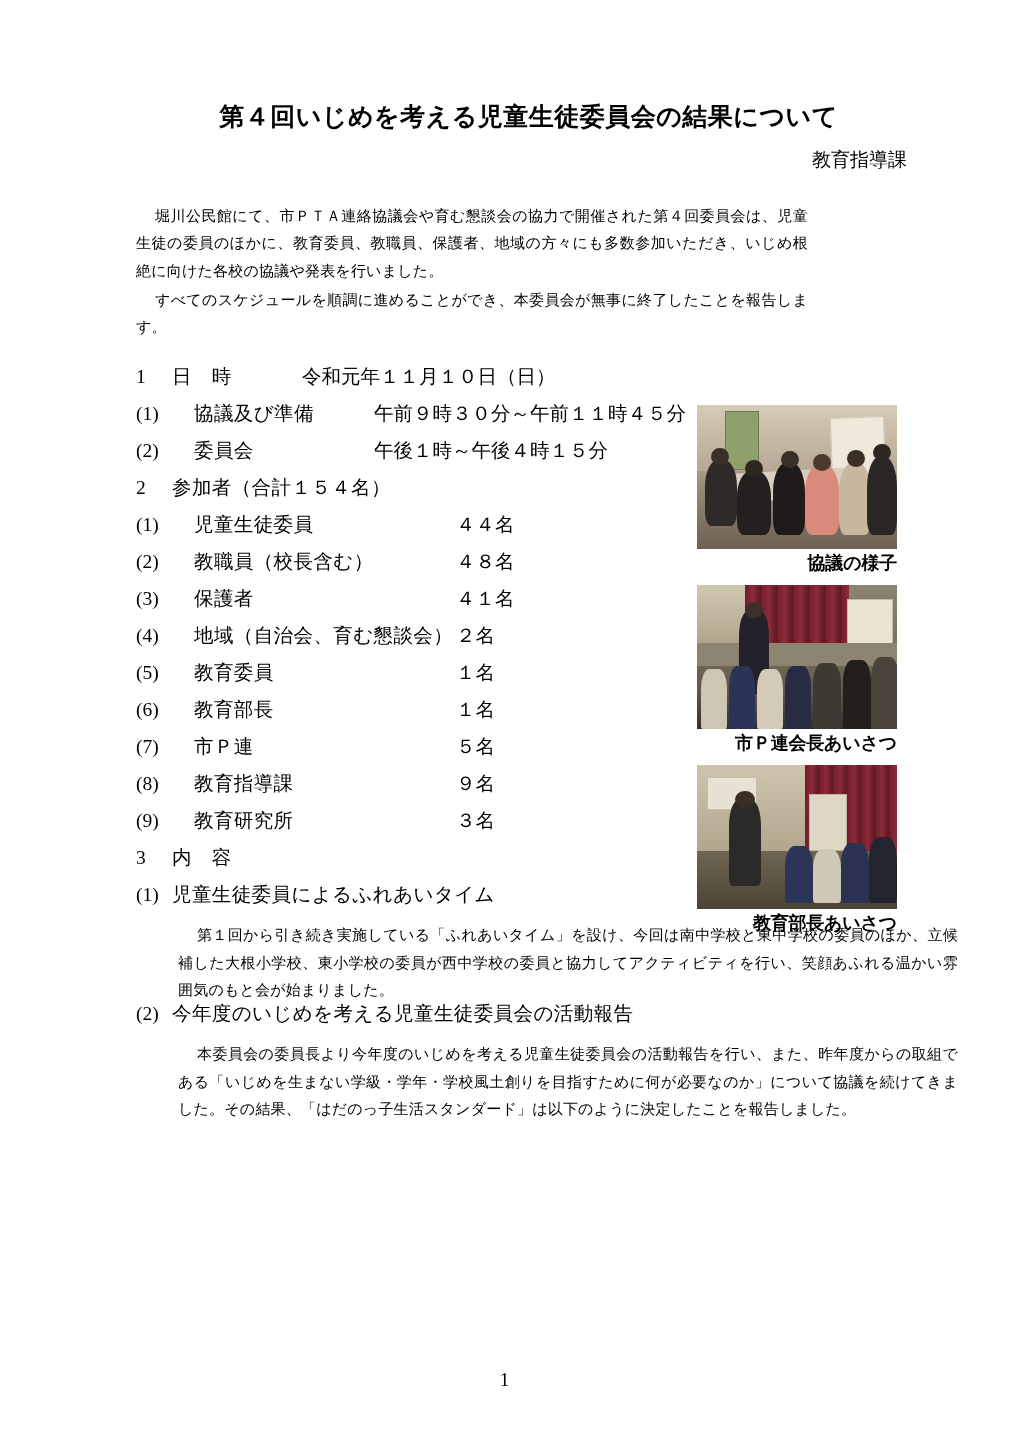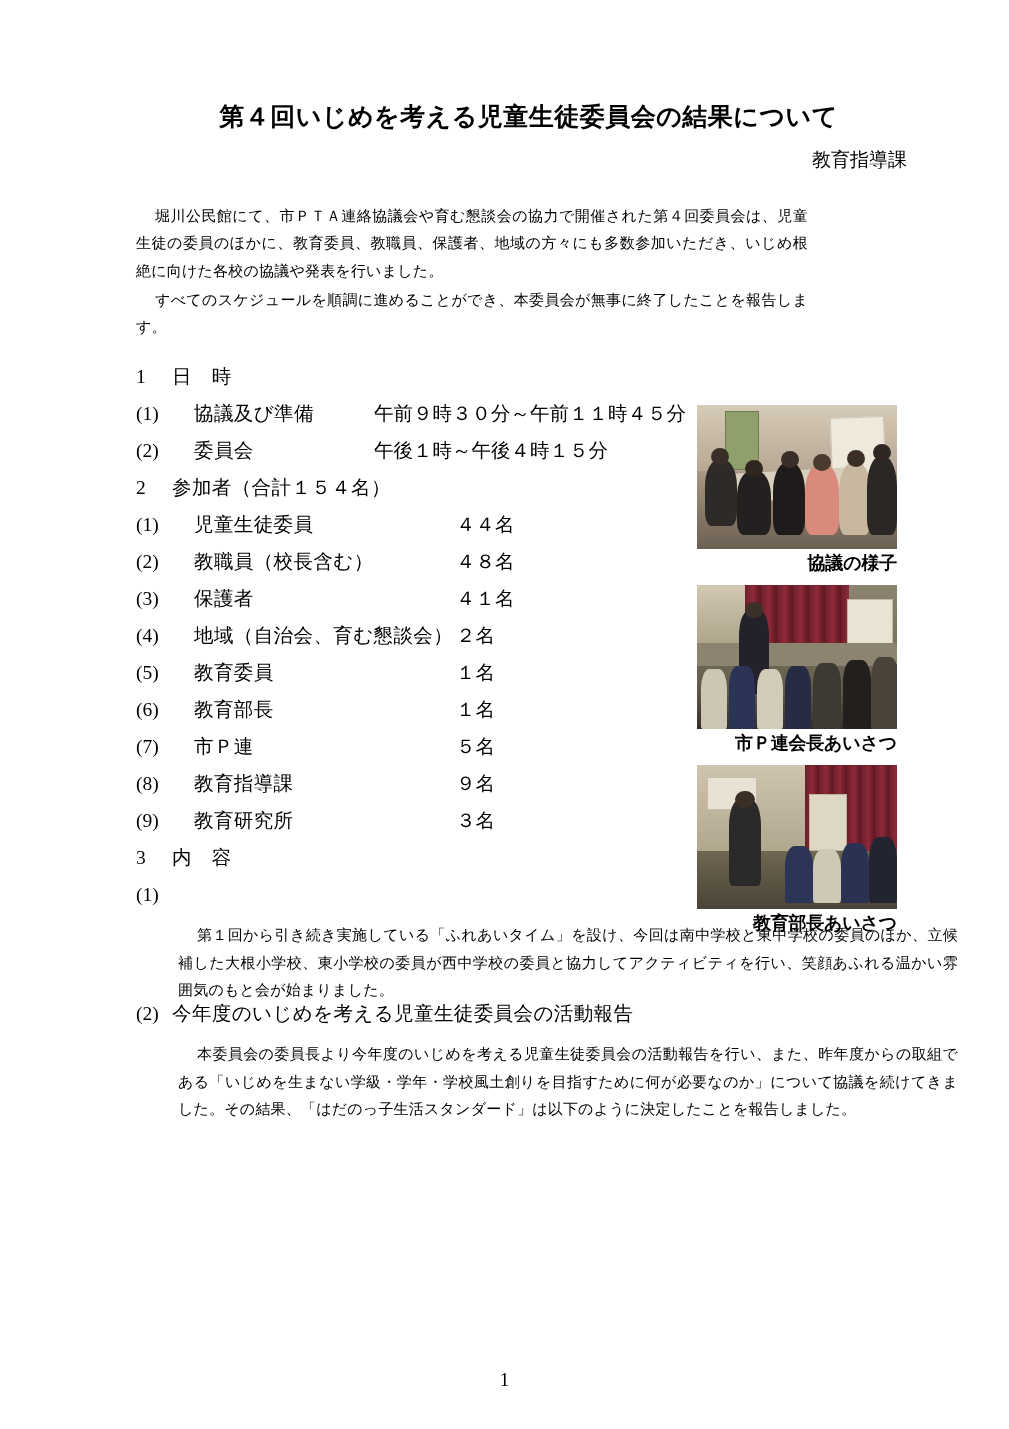--- a/index.html
+++ b/index.html
@@ -263,20 +263,21 @@
 
     <div class="body-col">
       <p class="para">堀川公民館にて、市ＰＴＡ連絡協議会や育む懇談会の協力で開催された第４回委員会は、児童生徒の委員のほかに、教育委員、教職員、保護者、地域の方々にも多数参加いただき、いじめ根絶に向けた各校の協議や発表を行いました。</p>
       <p class="para">すべてのスケジュールを順調に進めることができ、本委員会が無事に終了したことを報告します。</p>
     </div>
 
     <div class="list-block">
       <div class="row sched">
         <span class="num">1</span>
         <span class="label" style="width:130px">日　時</span>
+        <span class="value">令和元年１１月１０日（日）</span>
       </div>
       <div class="row sched">
         <span class="num wide">(1)</span>
         <span class="label">協議及び準備</span>
         <span class="value">午前９時３０分～午前１１時４５分</span>
       </div>
       <div class="row sched">
         <span class="num wide">(2)</span>
         <span class="label">委員会</span>
         <span class="value">午後１時～午後４時１５分</span>
@@ -333,20 +334,21 @@
         <span class="value">３名</span>
       </div>
 
       <div class="row">
         <span class="num">3</span>
         <span class="label">内　容</span>
       </div>
 
       <div class="heading-row">
         <span class="num wide">(1)</span>
+        <span class="label">児童生徒委員によるふれあいタイム</span>
       </div>
       <p class="sub-para wide">第１回から引き続き実施している「ふれあいタイム」を設け、今回は南中学校と東中学校の委員のほか、立候補した大根小学校、東小学校の委員が西中学校の委員と協力してアクティビティを行い、笑顔あふれる温かい雰囲気のもと会が始まりました。</p>
 
       <div class="heading-row">
         <span class="num wide">(2)</span>
         <span class="label">今年度のいじめを考える児童生徒委員会の活動報告</span>
       </div>
       <p class="sub-para wide">本委員会の委員長より今年度のいじめを考える児童生徒委員会の活動報告を行い、また、昨年度からの取組である「いじめを生まない学級・学年・学校風土創りを目指すために何が必要なのか」について協議を続けてきました。その結果、「はだのっ子生活スタンダード」は以下のように決定したことを報告しました。</p>
     </div>
 

